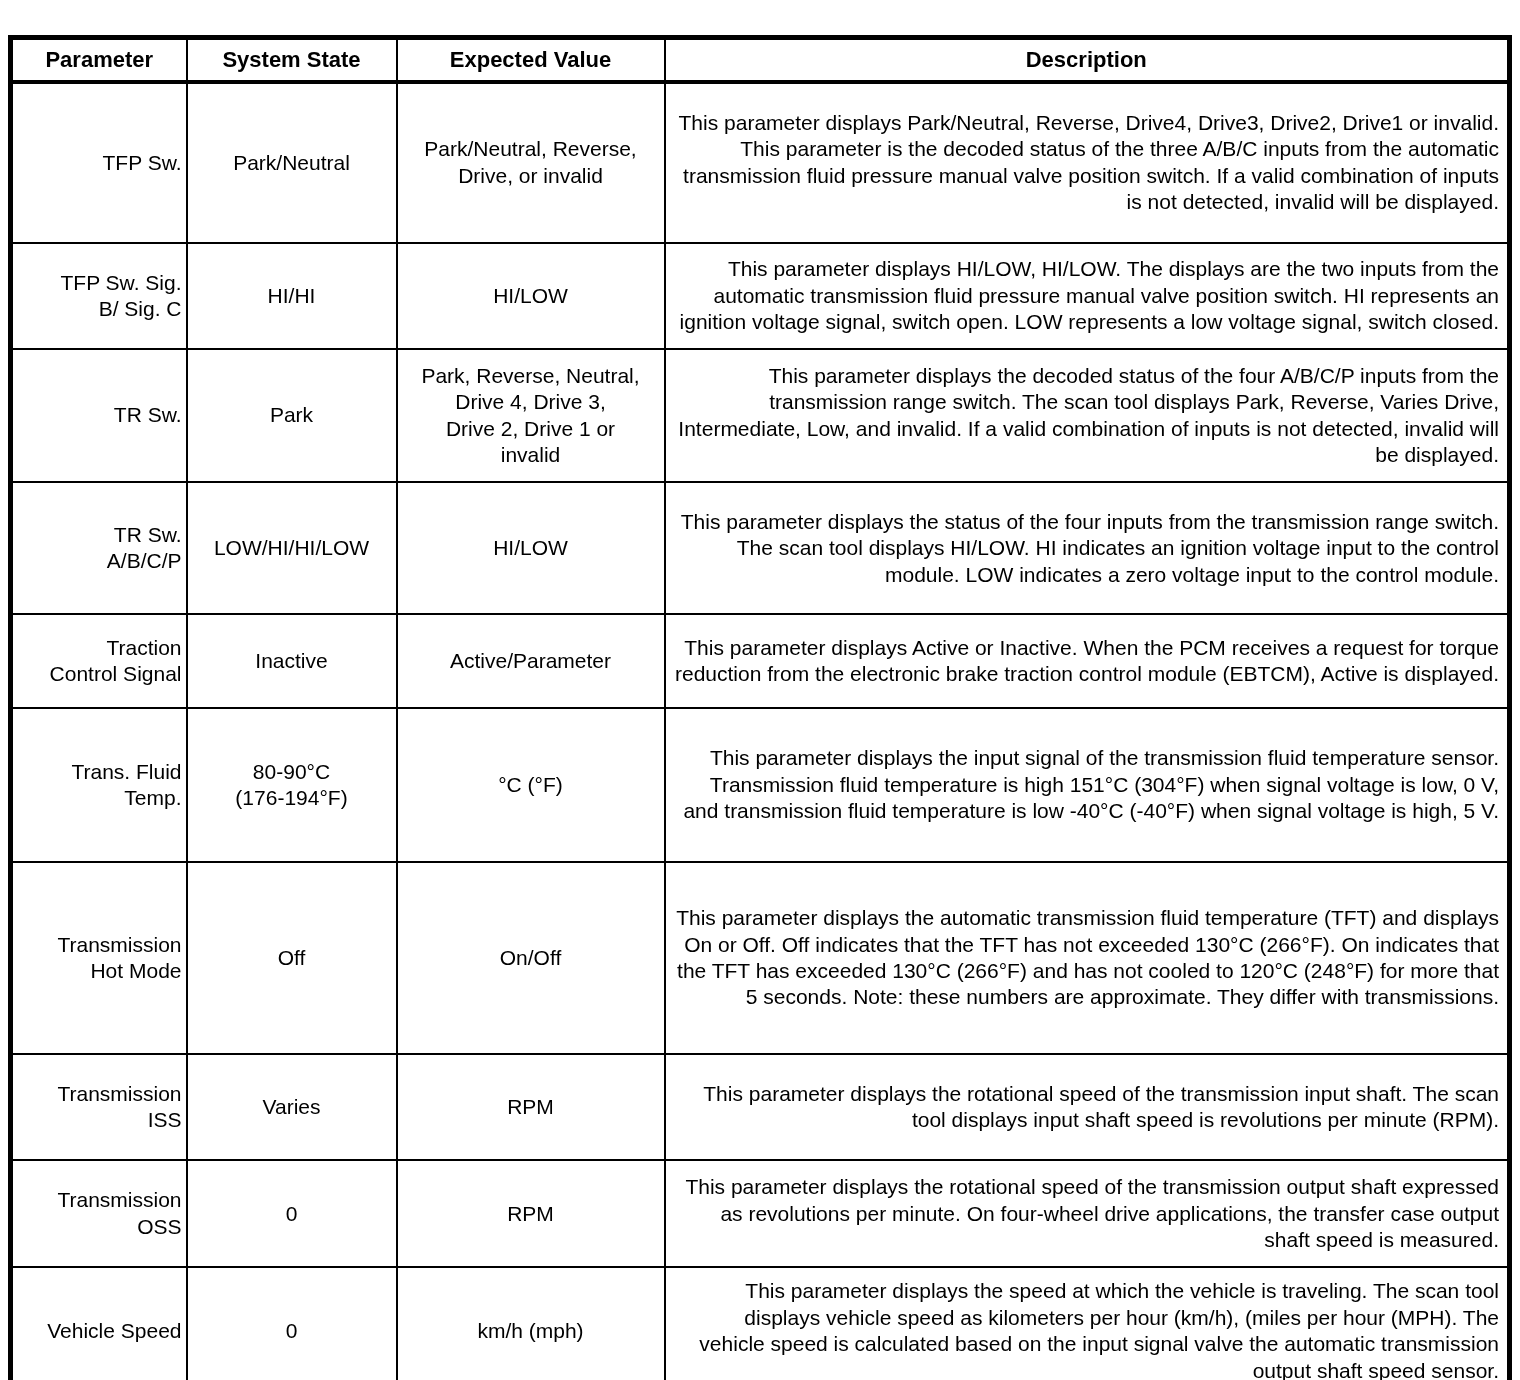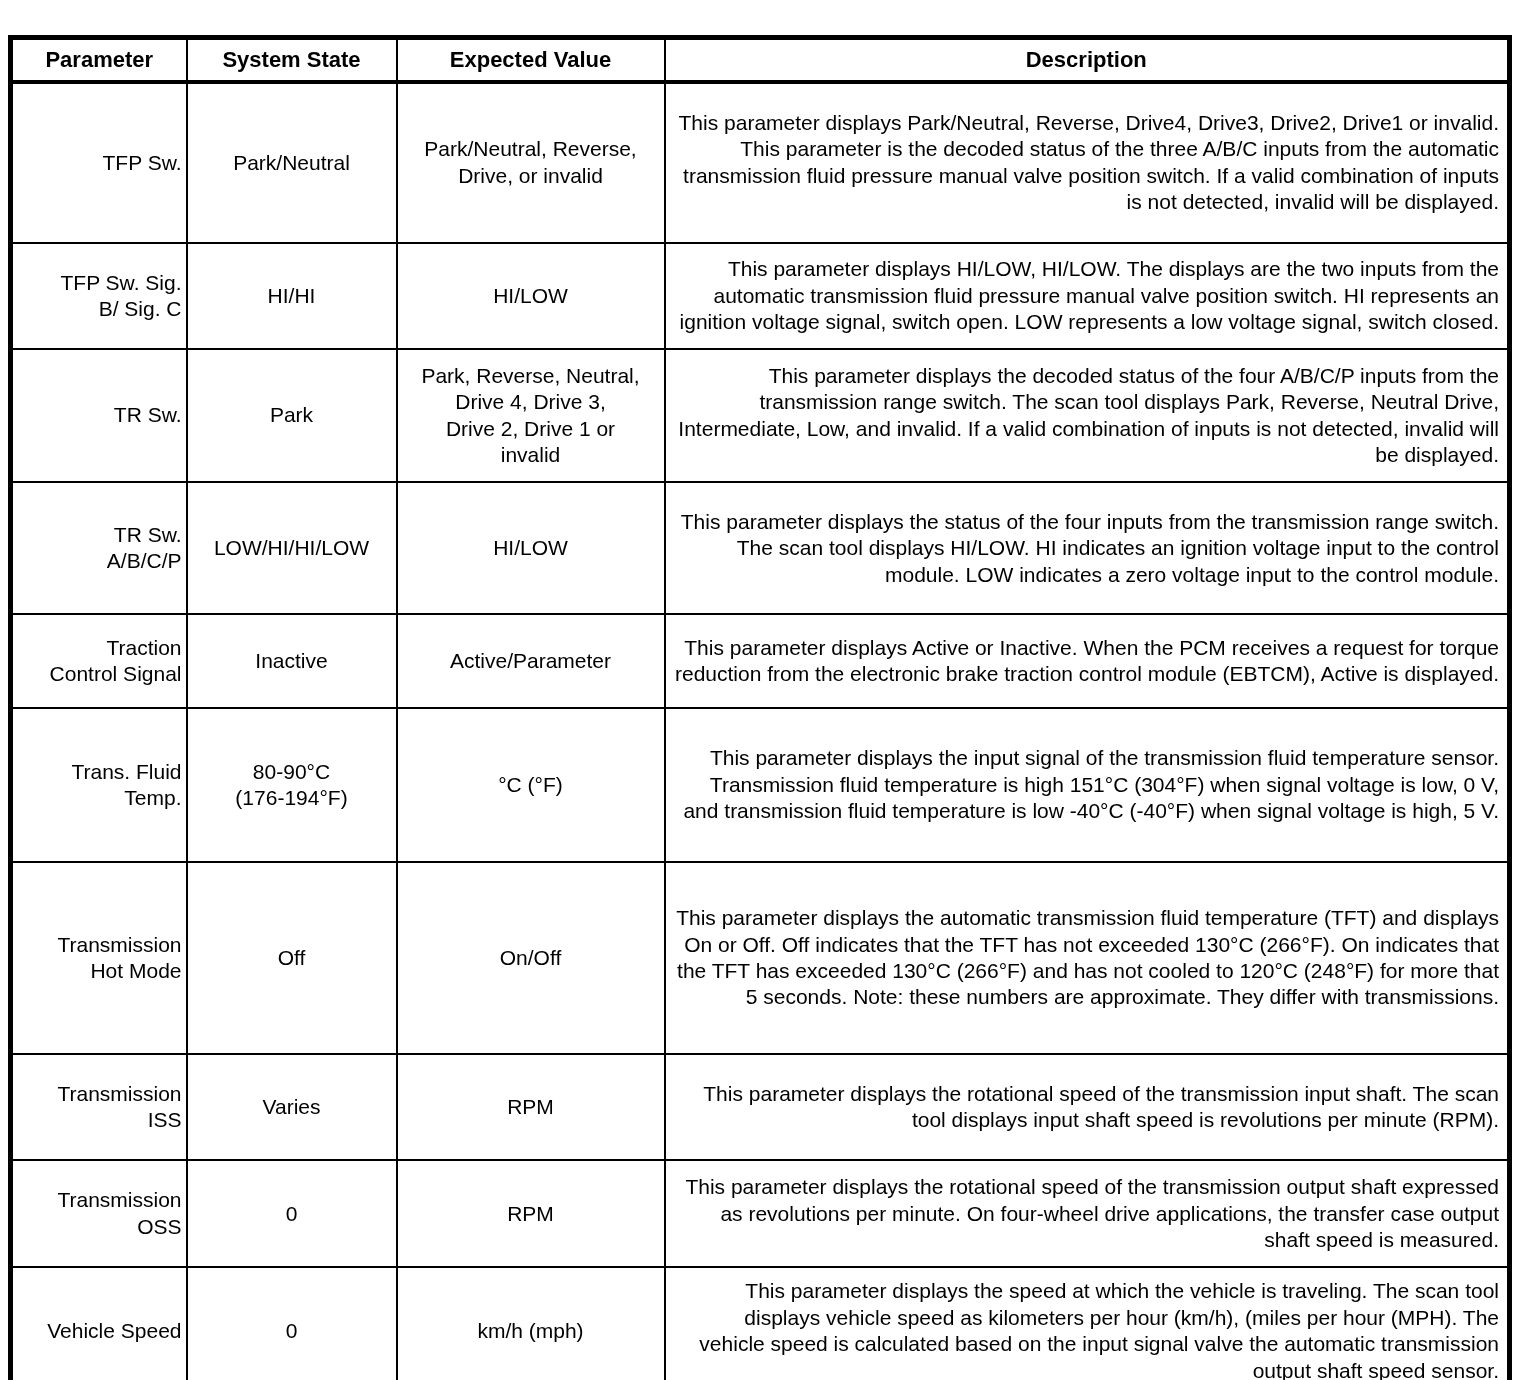--- a/index.html
+++ b/index.html
@@ -98,21 +98,21 @@
         <td class="cell-expect">HI/LOW</td>
         <td class="cell-desc">This parameter displays HI/LOW, HI/LOW. The displays are the two inputs from the automatic transmission fluid pressure manual valve position switch. HI represents an ignition voltage signal, switch open. LOW represents a low voltage signal, switch closed.</td>
       </tr>
       <tr style="height:132px;">
         <td class="cell-param">TR Sw.</td>
         <td class="cell-state">Park</td>
         <td class="cell-expect">Park, Reverse, Neutral,
 Drive 4, Drive 3,
 Drive 2, Drive 1 or
 invalid</td>
-        <td class="cell-desc">This parameter displays the decoded status of the four A/B/C/P inputs from the transmission range switch. The scan tool displays Park, Reverse, Neutral Drive, Intermediate, Low, and invalid. If a valid combination of inputs is not detected, invalid will be displayed.</td>
+        <td class="cell-desc">This parameter displays the decoded status of the four A/B/C/P inputs from the transmission range switch. The scan tool displays Park, Reverse, Varies Drive, Intermediate, Low, and invalid. If a valid combination of inputs is not detected, invalid will be displayed.</td>
       </tr>
       <tr style="height:131px;">
         <td class="cell-param">TR Sw.
 A/B/C/P</td>
         <td class="cell-state">LOW/HI/HI/LOW</td>
         <td class="cell-expect">HI/LOW</td>
         <td class="cell-desc">This parameter displays the status of the four inputs from the transmission range switch. The scan tool displays HI/LOW. HI indicates an ignition voltage input to the control module. LOW indicates a zero voltage input to the control module.</td>
       </tr>
       <tr style="height:93px;">
         <td class="cell-param">Traction

